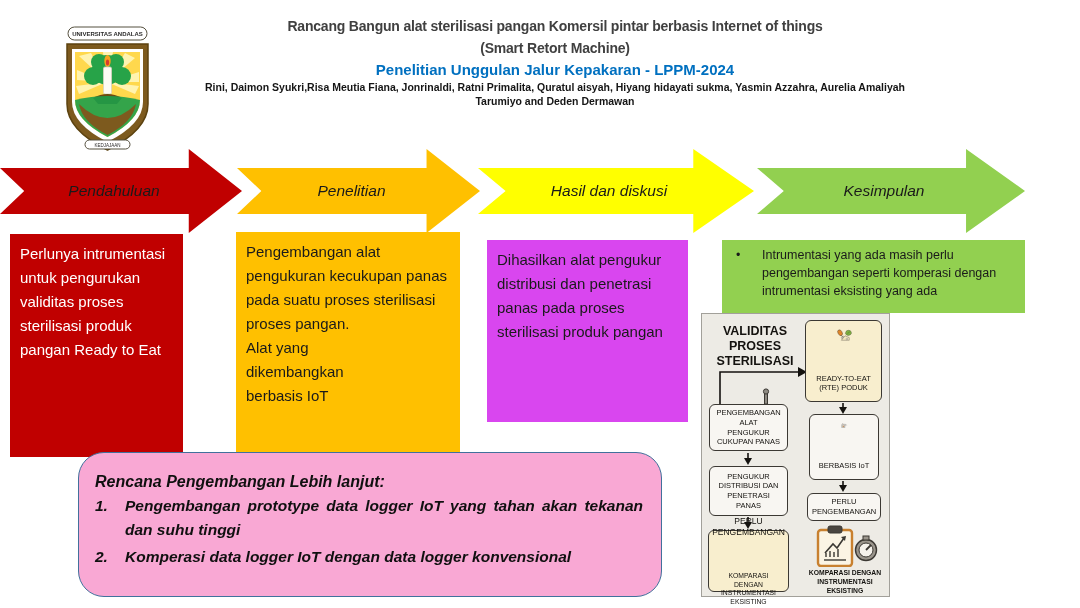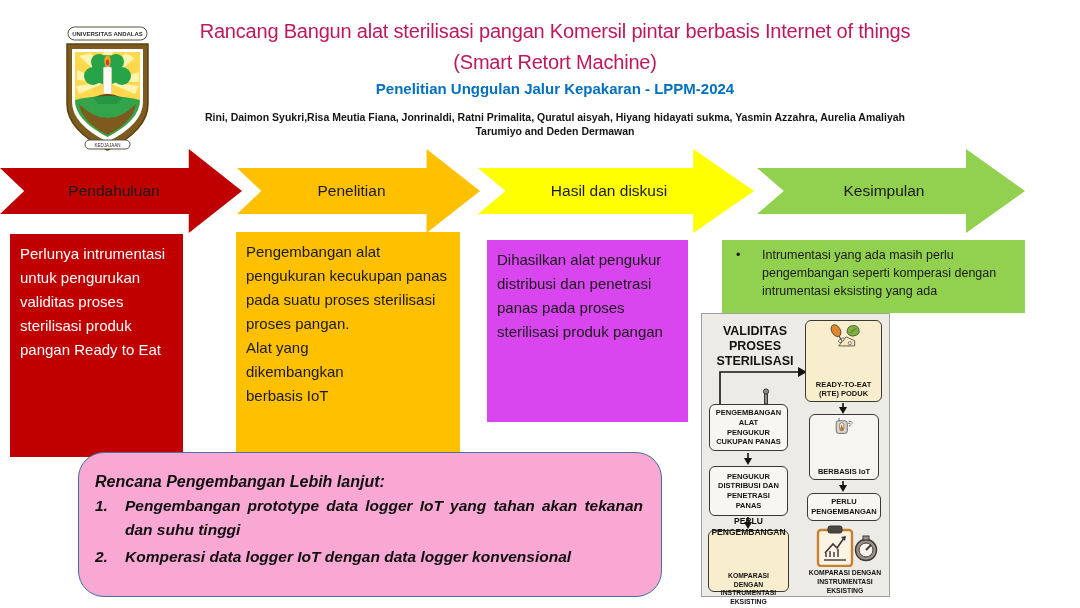--- a/index.html
+++ b/index.html
@@ -3,29 +3,29 @@
 <meta charset="utf-8">
 <style>
   html,body{margin:0;padding:0;background:#fff;}
   .slide{position:relative;width:1080px;height:608px;background:#ffffff;overflow:hidden;
          font-family:"Liberation Sans",sans-serif;color:#1a1a1a;}
   .abs{position:absolute;}
   .preline{white-space:pre-line;}
 
   
   .header{left:30px;top:16px;width:1050px;text-align:center;}
-  .title{color:#be185d;font-weight:normal;font-size:20px;line-height:1.55;white-space:pre-line;letter-spacing:-0.2px;}
+  .title{color:#404040;font-weight:bold;font-size:14px;line-height:1.55;white-space:pre-line;letter-spacing:-0.2px;}
   .subtitle{color:#0070C0;font-weight:bold;font-size:15px;margin-top:2px;}
-  .authors{color:#151515;font-weight:bold;font-size:10.5px;line-height:1.3;margin-top:14px;white-space:pre-line;}
+  .authors{color:#151515;font-weight:bold;font-size:10.5px;line-height:1.3;margin-top:3px;white-space:pre-line;}
 
   
   .arrow{position:absolute;top:149px;height:84px;}
   .arrow svg{display:block;width:100%;height:100%;}
   .arrow-label{position:absolute;inset:0;display:flex;align-items:center;justify-content:center;
-               font-size:15.5px;color:#1a1a1a;padding-right:14px;}
+               font-size:15.5px;color:#1a1a1a;padding-right:14px;font-style:italic;}
 
   
   .cbox{position:absolute;font-size:15px;line-height:1.6;padding:8px 10px;}
   .box-red{left:10px;top:234px;width:153px;height:207px;background:#C00000;color:#ffffff;}
   .box-orange{left:228px;top:232px;width:204px;height:209px;background:#FFC000;color:#1a1a1a;margin-left:8px;}
   .box-yellow{left:487px;top:240px;width:181px;height:166px;background:#d946ef;color:#1a1a1a;}
   .box-green{left:722px;top:240px;width:287px;height:60px;background:#92D050;color:#1a1a1a;
              font-size:12.5px;line-height:1.42;padding:7px 6px 6px 10px;display:flex;}
   .box-green .bullet{width:26px;flex:none;text-align:left;padding-left:4px;}
   .box-green .btext{flex:1;}
@@ -37,21 +37,21 @@
   .plan-item{display:flex;font-weight:bold;font-style:italic;font-size:15.5px;line-height:1.55;margin-top:3px;}
   .plan-item .num{width:30px;flex:none;}
   .plan-item .txt{flex:1;text-align:justify;}
 
   
   .flow{left:701px;top:313px;width:189px;height:284px;background:#EDEBE5;border:1px solid #A2A09A;box-sizing:border-box;}
   .ftitle{position:absolute;left:4px;top:10px;width:98px;text-align:center;font-weight:bold;
           font-size:12.5px;line-height:1.2;color:#14120F;}
   .fnode{position:absolute;background:#F8F6F2;border:1.5px solid #3B3833;border-radius:6px;
          box-sizing:border-box;display:flex;flex-direction:column;align-items:center;justify-content:center;
-         text-align:center;font-weight:bold;color:#14120F;padding:2px;gap:33px;}
+         text-align:center;font-weight:normal;color:#14120F;padding:8px;gap:33px;}
   .fnode .small{font-size:7.5px;line-height:1.3;}
   .cream{background:#F8EECE;}
   .fcaption{position:absolute;text-align:center;font-weight:bold;color:#14120F;font-size:6.8px;line-height:1.3;}
   .varrow{position:absolute;width:10px;height:12px;}
 
   
   .keywords{left:905px;top:398px;width:120px;color:#FF1F1F;font-weight:bold;font-style:italic;
             font-size:11px;line-height:1.5;}
 </style>
 </head>

